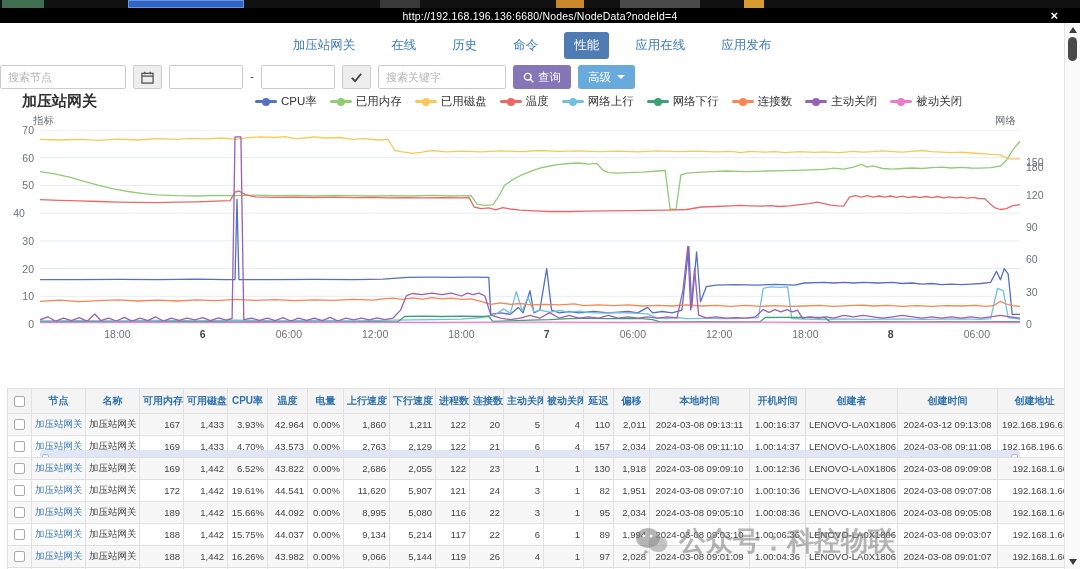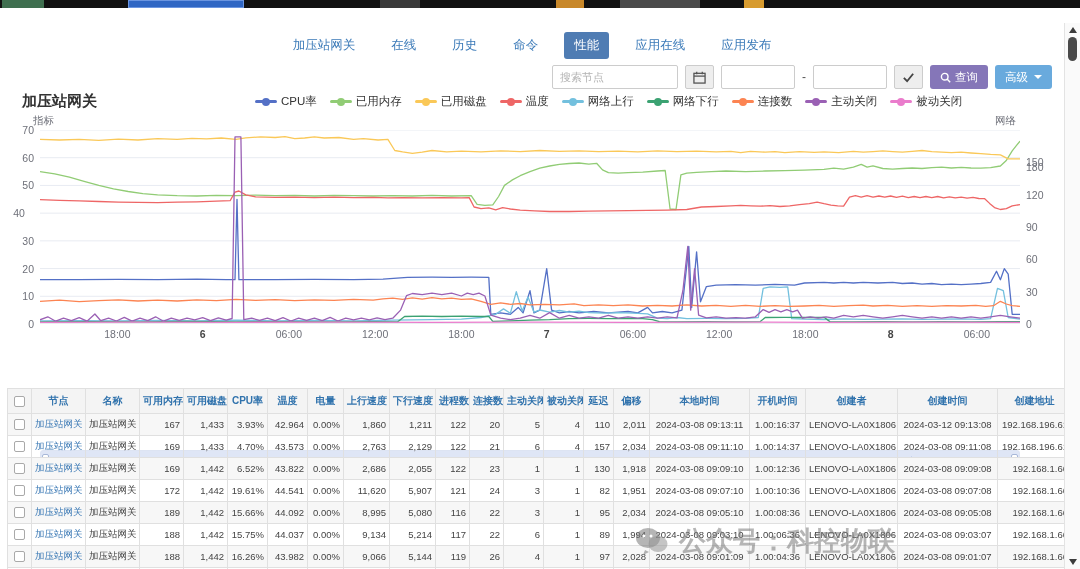--- a/index.html
+++ b/index.html
@@ -21,21 +21,21 @@
   
   .page { position:absolute; top:23px; left:0; width:1064px; height:546px; background:#fff; }
 
   
   .tabs { display:flex; justify-content:center; gap:16px; margin-top:9px; height:26px; align-items:center; }
   .tab { color:#3b7ab8; font-size:12.5px; padding:5px 10px; border-radius:3px; cursor:pointer; white-space:nowrap; }
   .tab.active { background:#4f7cb3; color:#fff; }
 
   
   .filters { display:flex; align-items:center; gap:7px; margin-top:6px; height:26px;
-    justify-content:flex-end; padding-right:12px; }
+    padding-right:12px; }
   .filters input { height:24px; border:1px solid #ccc; border-radius:2px; font-size:11px; padding:0 7px;
     color:#333; outline:none; font-family:inherit; }
   .filters input::placeholder { color:#b3b3b3; }
   .inp-node { width:126px; }
   .inp-date { width:74px; }
   .inp-key { width:128px; }
   .icon-btn { width:29px; height:24px; background:#eee; border:1px solid #ccc; border-radius:2px;
     display:flex; align-items:center; justify-content:center; cursor:pointer; }
   .dash { color:#555; font-size:12px; }
   .btn { height:24px; border:none; border-radius:3px; color:#fff; font-size:11.5px; padding:0 10px;
@@ -108,20 +108,24 @@
 
   <div class="desktop-strip">
     <div class="frag" style="left:2px;width:42px;background:#3f6f4f;"></div>
     <div class="frag" style="left:128px;width:116px;background:#2f66c4;border:1px solid #6b95e0;"></div>
     <div class="frag" style="left:380px;width:40px;background:#3a3a3a;"></div>
     <div class="frag" style="left:556px;width:28px;background:#c8882a;"></div>
     <div class="frag" style="left:620px;width:80px;background:#4a4a4a;"></div>
     <div class="frag" style="left:744px;width:20px;background:#d79b2f;"></div>
   </div>
 
+  <div class="url-bar">
+    <span class="url-text">http://192.168.196.136:6680/Nodes/NodeData?nodeId=4</span>
+    <span class="close-btn">×</span>
+  </div>
 
   <div class="page">
 
     <div class="tabs">
         <div class="tab">加压站网关</div>
         <div class="tab">在线</div>
         <div class="tab">历史</div>
         <div class="tab">命令</div>
         <div class="tab active">性能</div>
         <div class="tab">应用在线</div>
@@ -139,20 +143,21 @@
         </svg>
       </span>
       <input class="inp-date" value="" style="">
       <span class="dash">-</span>
       <input class="inp-date" value="" style="">
       <span class="icon-btn">
         <svg width="13" height="13" viewBox="0 0 14 14">
           <path d="M2 7.5 L5.5 11 L12 3" fill="none" stroke="#444" stroke-width="2"></path>
         </svg>
       </span>
+      <input class="inp-key" placeholder="搜索关键字" style="">
       <button class="btn btn-query">
         <svg width="11" height="11" viewBox="0 0 14 14">
           <circle cx="6" cy="6" r="4.2" fill="none" stroke="#fff" stroke-width="1.8"></circle>
           <line x1="9.2" y1="9.2" x2="13" y2="13" stroke="#fff" stroke-width="1.8"></line>
         </svg>
         <span>查询</span>
       </button>
       <button class="btn btn-adv">
         <span>高级</span>
         <span class="caret"></span>

